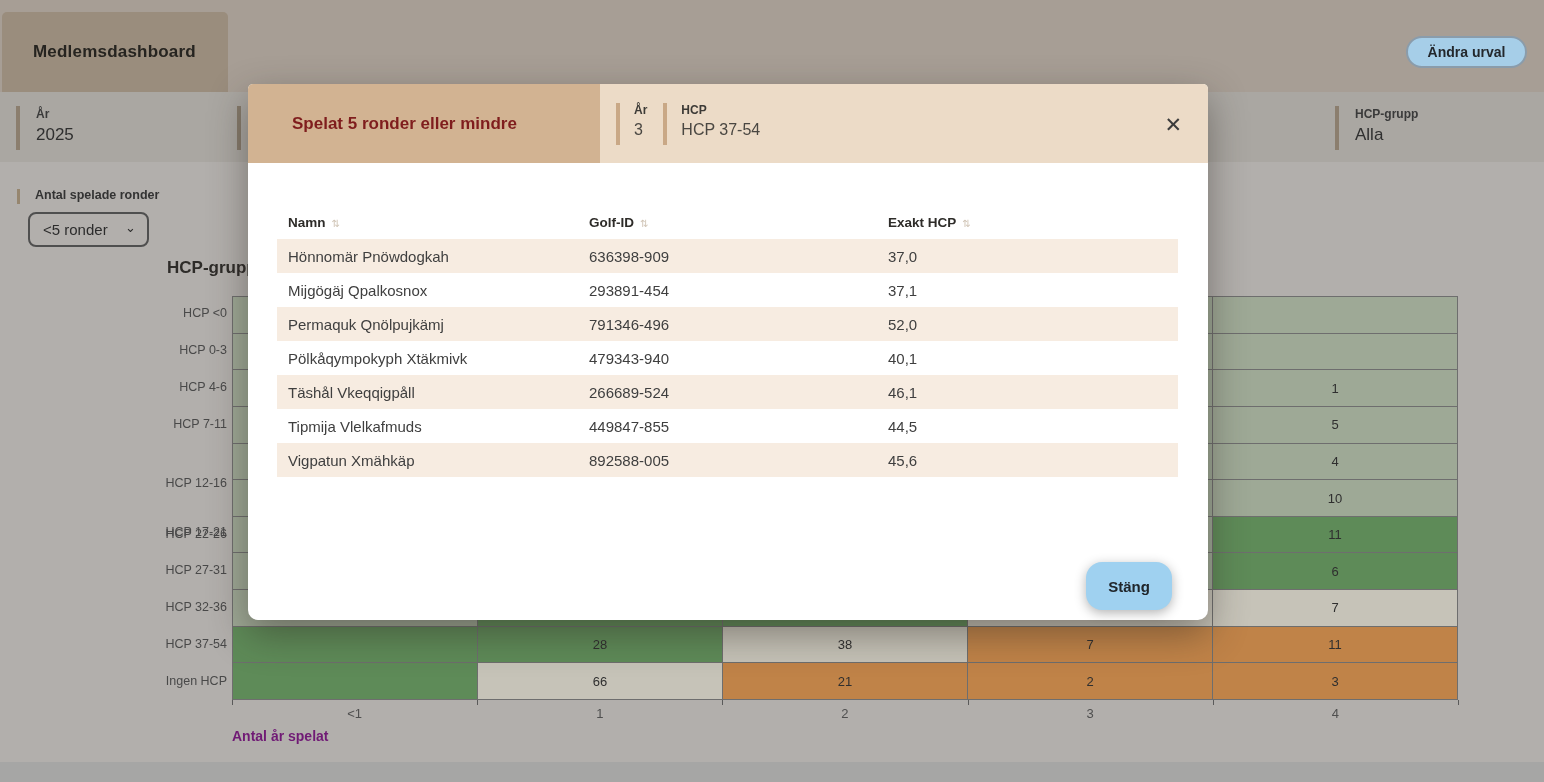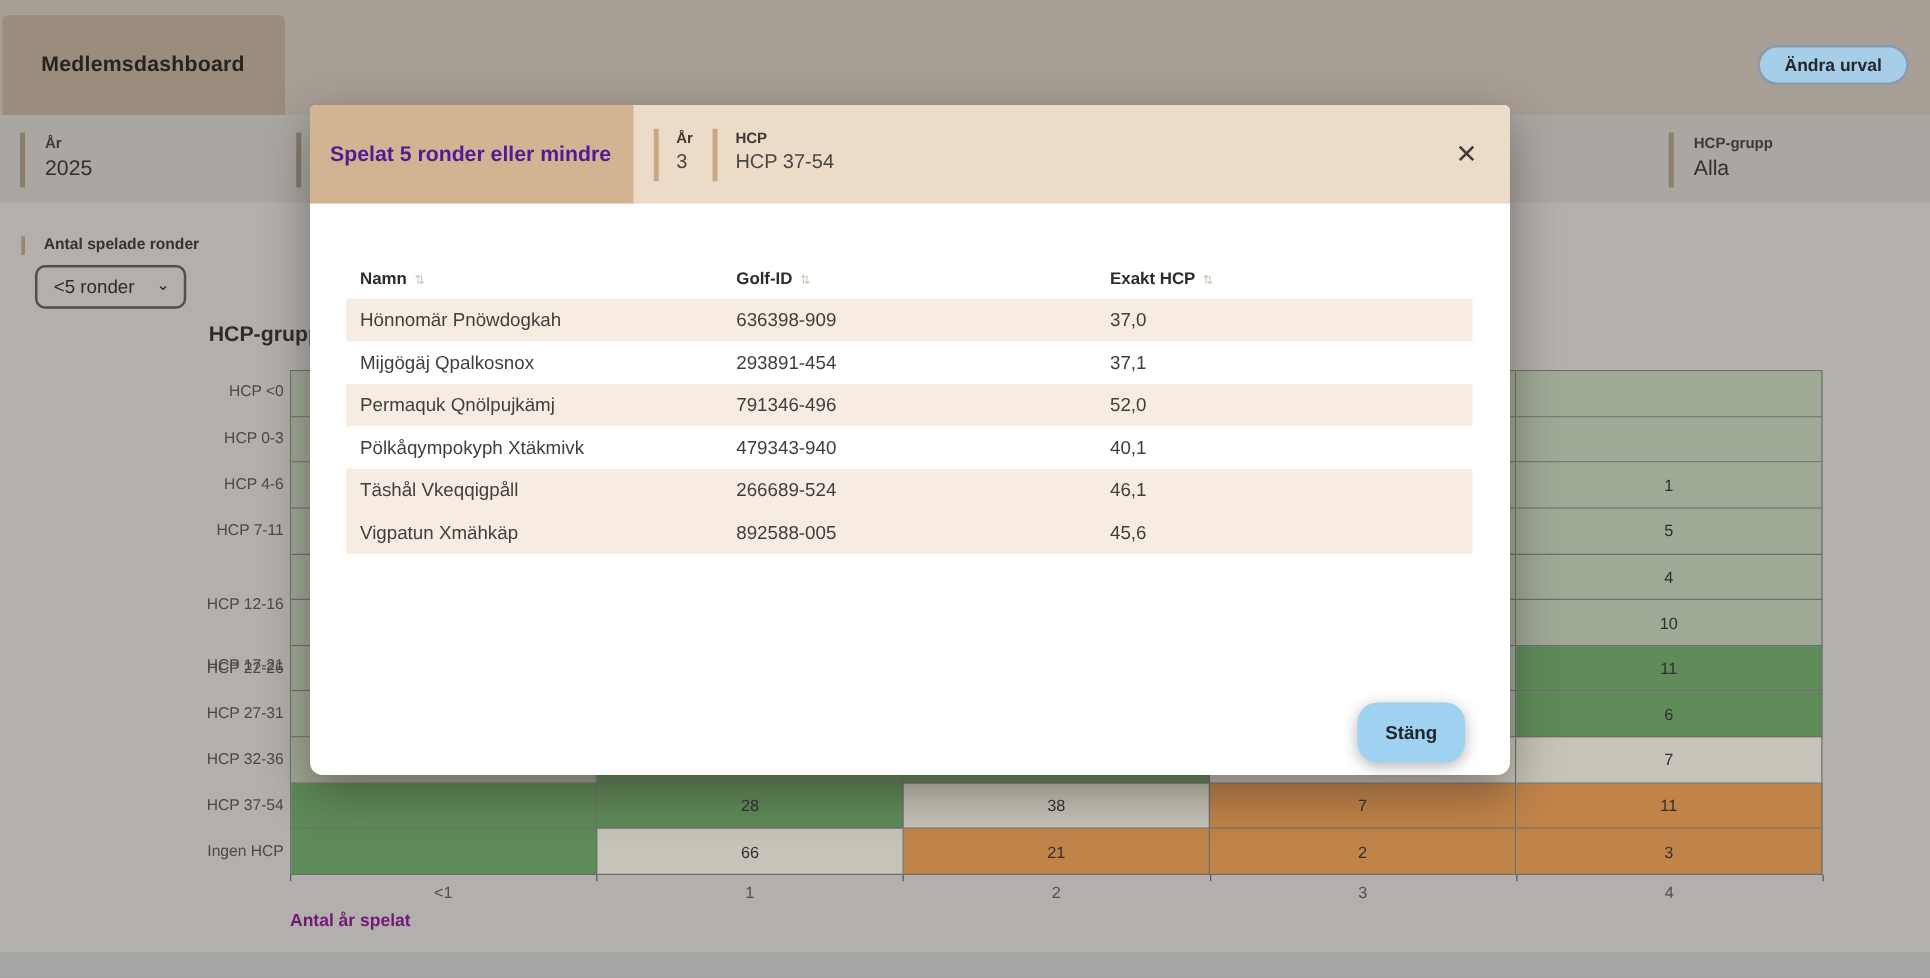--- a/index.html
+++ b/index.html
@@ -50,22 +50,22 @@
   .hm-xlabel{position:absolute;top:706px;width:245px;text-align:center;font-size:13px;color:#4f4f4f;}
   .hm-xtitle{position:absolute;left:232px;top:728px;width:1226px;text-align:left;font-weight:bold;
        font-size:14px;color:#701a75;}
 
   .bottomband{position:absolute;left:0;top:762px;right:0;height:20px;background:#a6a6a5;}
 
   
   .modal{position:absolute;left:248px;top:84px;width:960px;height:536px;background:#fff;z-index:10;
        border-radius:5px 5px 10px 10px;box-shadow:0 14px 38px rgba(45,38,30,.45);}
   .modal-header{height:79px;display:flex;border-radius:5px 5px 0 0;overflow:hidden;}
-  .mh-left{width:259px;background:#d2b392;display:flex;align-items:center;padding-left:16px;box-sizing:border-box;
-       font-size:17px;font-weight:bold;color:#4c1d95;}
+  .mh-left{width:352px;background:#d2b392;display:flex;align-items:center;padding-left:44px;box-sizing:border-box;
+       font-size:17px;font-weight:bold;color:#7f1d1d;}
   .mh-right{flex:1;background:#ecdbc7;display:flex;align-items:center;position:relative;}
   .mini-filter{display:flex;margin-left:16px;}
   .mf-bar{width:4px;height:42px;background:#c9a886;margin-right:14px;}
   .mf-text{display:flex;flex-direction:column;}
   .mf-label{font-size:12px;font-weight:bold;color:#3c3a36;margin-top:0;}
   .mf-value{font-size:16px;color:#4a4742;margin-top:4px;}
   .modal-close{position:absolute;right:26px;top:50%;transform:translateY(-50%);font-size:21px;color:#3c3c3c;
        cursor:pointer;line-height:1;font-weight:normal;}
   .modal-body{padding:42px 30px 0 29px;}
   .mtable{width:901px;}
@@ -247,20 +247,25 @@
           </div>
           <div class="mt-row">
             <div>Pölkåqympokyph Xtäkmivk</div>
             <div>479343-940</div>
             <div>40,1</div>
           </div>
           <div class="mt-row stripe">
             <div>Täshål Vkeqqigpåll</div>
             <div>266689-524</div>
             <div>46,1</div>
+          </div>
+          <div class="mt-row">
+            <div>Tipmija Vlelkafmuds</div>
+            <div>449847-855</div>
+            <div>44,5</div>
           </div>
           <div class="mt-row stripe">
             <div>Vigpatun Xmähkäp</div>
             <div>892588-005</div>
             <div>45,6</div>
           </div>
         </div>
     </div>
     <div class="btn-stang">
       <span>Stäng</span>

